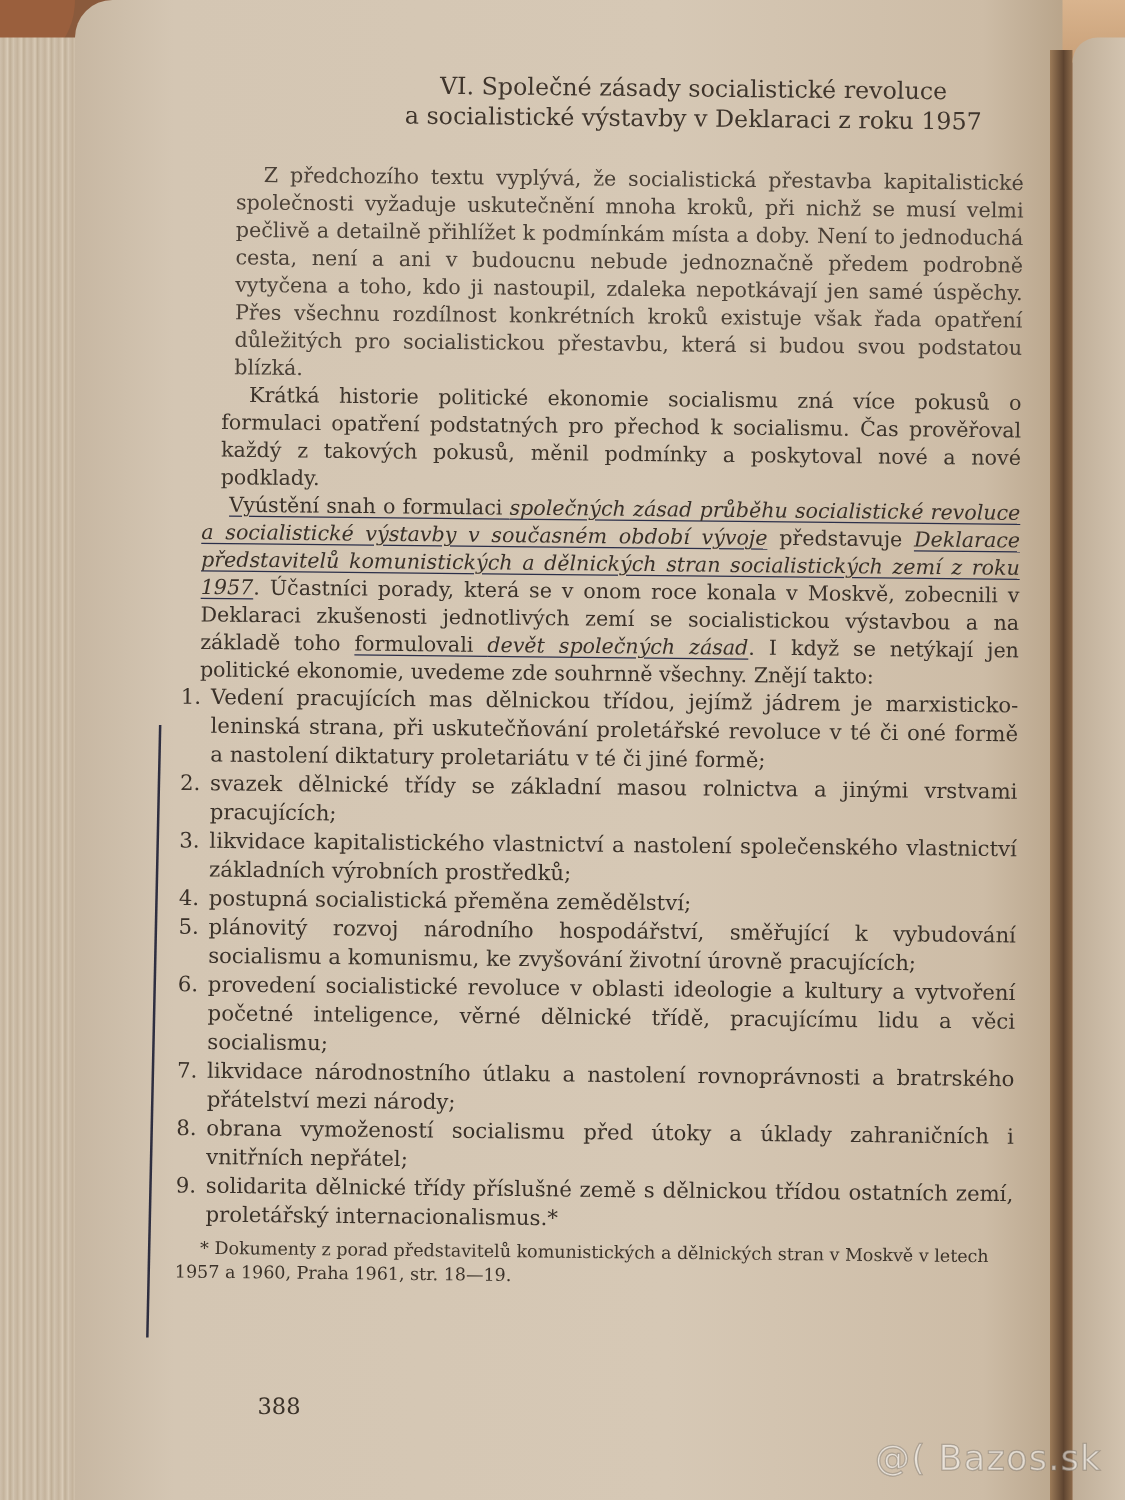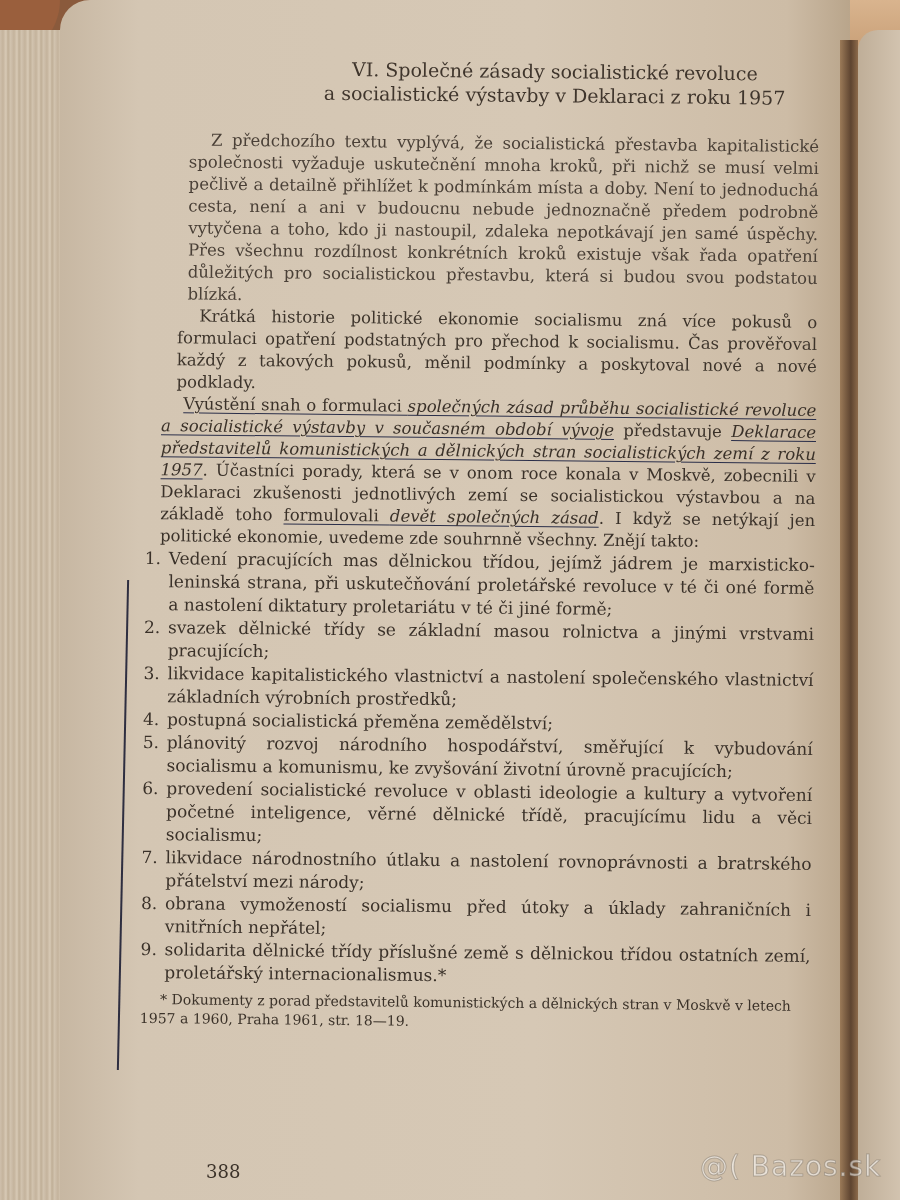--- a/index.html
+++ b/index.html
@@ -62,21 +62,21 @@
     }
     .list li .num { position: absolute; left: 0; top: 0; }
     .margin-line {
       position: absolute; left: 122px; top: 580px; width: 2px; height: 490px;
       background: #2e2e40; transform: rotate(1.2deg);
     }
     .footnote {
       margin-top: 6px; font-size: 14px; line-height: 19px; text-indent: 20px; color: #3b3229;
     }
     .page-number {
-      position: absolute; left: 206px; top: 1161px; font-size: 18px; color: #3b3229;
+      position: absolute; left: 206px; top: 1115px; font-size: 18px; color: #3b3229;
     }
     .watermark {
       position: absolute; left: 700px; top: 1150px; font-family: "DejaVu Sans", sans-serif;
       font-size: 28px; color: rgba(255,255,255,0.55); letter-spacing: 1px;
       -webkit-text-stroke: 1px rgba(120,110,100,0.45);
     }
   </style>
 </head>
 <body>
 

